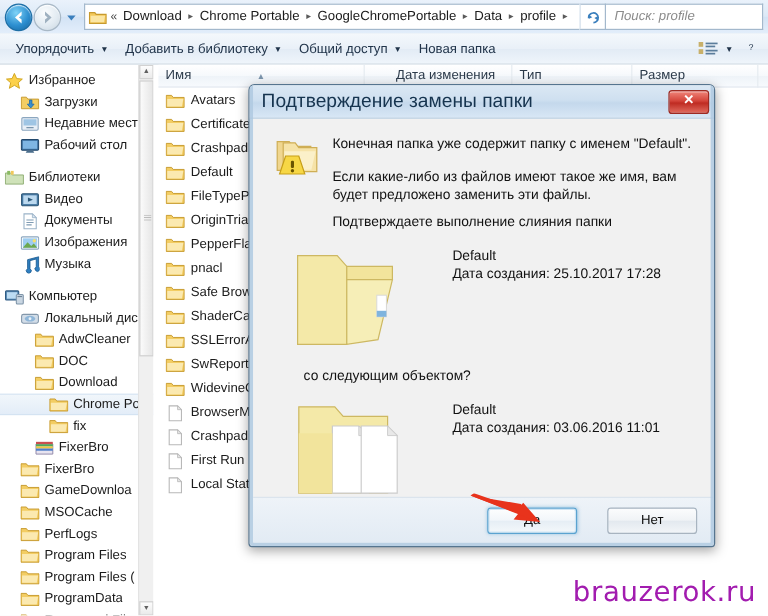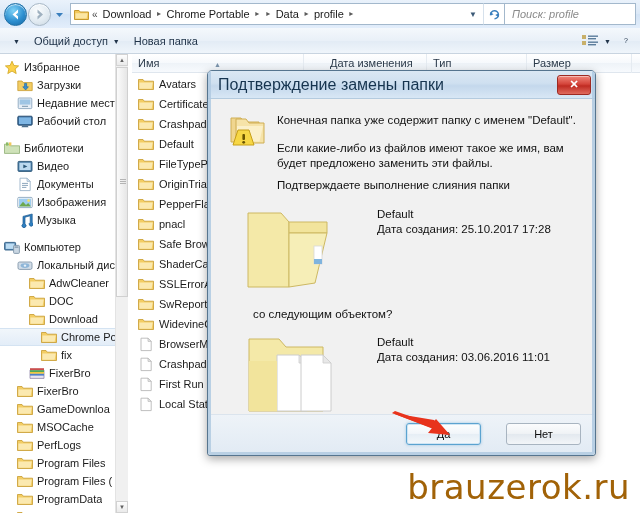--- a/index.html
+++ b/index.html
@@ -322,22 +322,22 @@
     flex: none;
     margin-right: 5px;
     display: flex; align-items: center; justify-content: center;
   }
 
   
   .watermark {
     position: absolute;
     right: 10px;
     bottom: 6px;
-    font-size: 34px;
-    color: #a16207;
+    font-size: 23px;
+    color: #a21caf;
     letter-spacing: 0.5px;
     font-family: "DejaVu Sans", sans-serif;
     user-select: none;
   }
 
   
   #dialog {
     position: absolute;
     left: 207px; top: 70px;
     width: 389px;
@@ -492,20 +492,21 @@
         <svg width="15" height="13" viewBox="0 0 15 13">
           <path d="M0.5 2.5 L5 2.5 L6.2 4 L14.5 4 L14.5 11.5 L0.5 11.5 Z" fill="#f3c95c" stroke="#c79a2e" stroke-width="1"></path>
           <path d="M1.5 5.2 L13.6 5.2 L12.6 10.6 L1.5 10.6 Z" fill="#fbe6a4"></path>
         </svg>
       </span>
       <span class="crumb-chev-lead">«</span>
       <span class="crumb">Download</span>
       <span class="crumb-sep">▸</span>
       <span class="crumb">Chrome Portable</span>
       <span class="crumb-sep">▸</span>
+      <span class="crumb">GoogleChromePortable</span>
       <span class="crumb-sep">▸</span>
       <span class="crumb">Data</span>
       <span class="crumb-sep">▸</span>
       <span class="crumb">profile</span>
       <span class="crumb-sep">▸</span>
       <span class="crumb-spacer"></span>
       <span class="crumb-drop">▼</span>
     </div>
 
     <div class="refresh-btn">
@@ -516,20 +517,25 @@
       </svg>
     </div>
 
     <div class="searchbox">
       <span>Поиск: profile</span>
     </div>
   </div>
 
   <div class="commandbar-row">
     <div class="cmd-item">
+      <span>Упорядочить</span>
+      <span class="cmd-caret">▼</span>
+    </div>
+    <div class="cmd-item">
+      <span>Добавить в библиотеку</span>
       <span class="cmd-caret">▼</span>
     </div>
     <div class="cmd-item">
       <span>Общий доступ</span>
       <span class="cmd-caret">▼</span>
     </div>
     <div class="cmd-item">
       <span>Новая папка</span>
     </div>
     <div class="cmd-spacer"></div>

